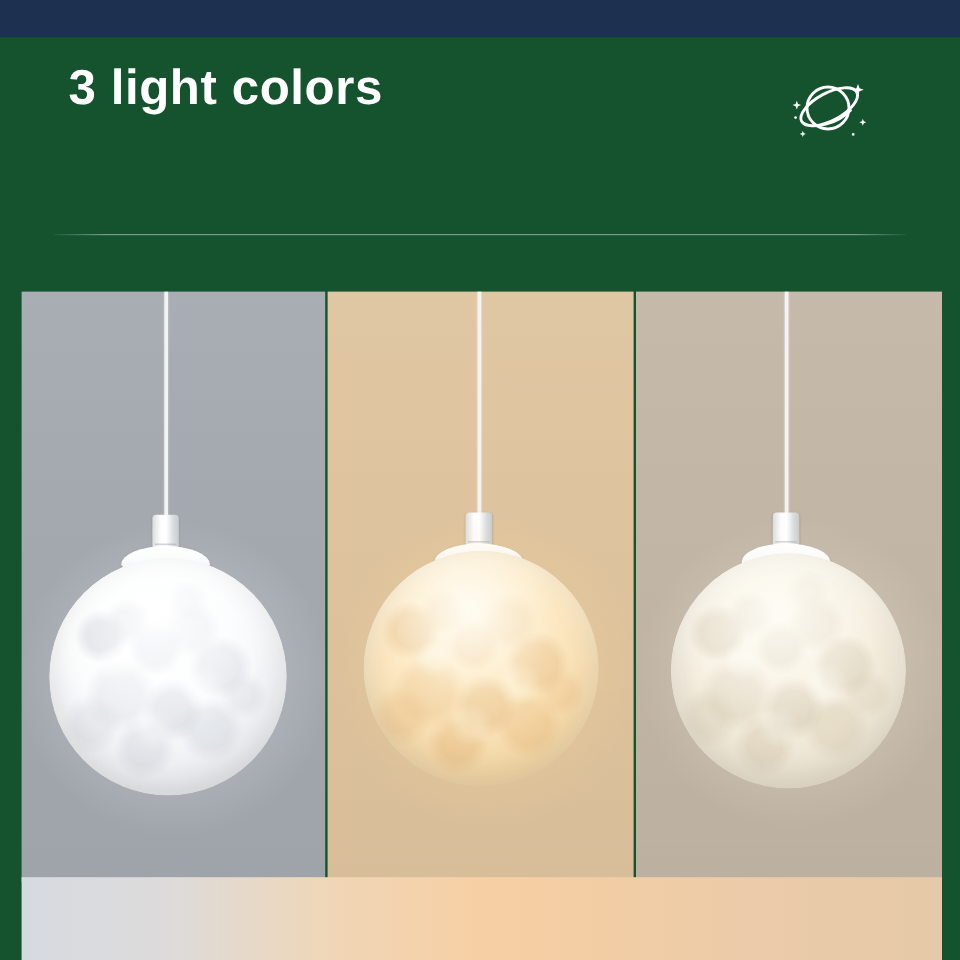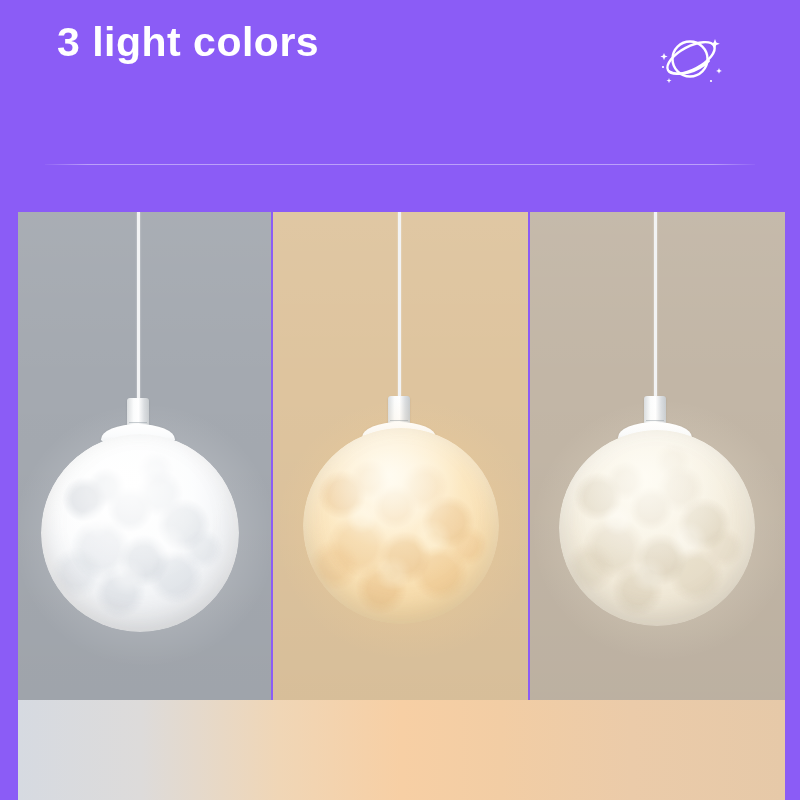--- a/index.html
+++ b/index.html
@@ -2,21 +2,21 @@
 <html><head>
 <meta charset="utf-8">
 <style>
   html,body{margin:0;padding:0;}
   body{
     width:800px;height:800px;overflow:hidden;
     font-family:"Liberation Sans", sans-serif;
     background:#1E3050;
     position:relative;
   }
-  .stage{position:absolute;inset:0;background:#8b5cf6;}
+  .stage{position:absolute;inset:0;background:#14532d;margin-top:31px;}
 
   
   .header{position:absolute;left:0;top:0;width:800px;height:165px;}
   .title{
     position:absolute;left:57px;top:18px;
     font-size:41px;font-weight:bold;color:#FFFFFF;
     letter-spacing:.5px;line-height:1.2;white-space:nowrap;
   }
   .planet-icon{position:absolute;left:655px;top:23px;width:72px;height:72px;}
   .planet-icon svg{display:block;width:72px;height:72px;}

